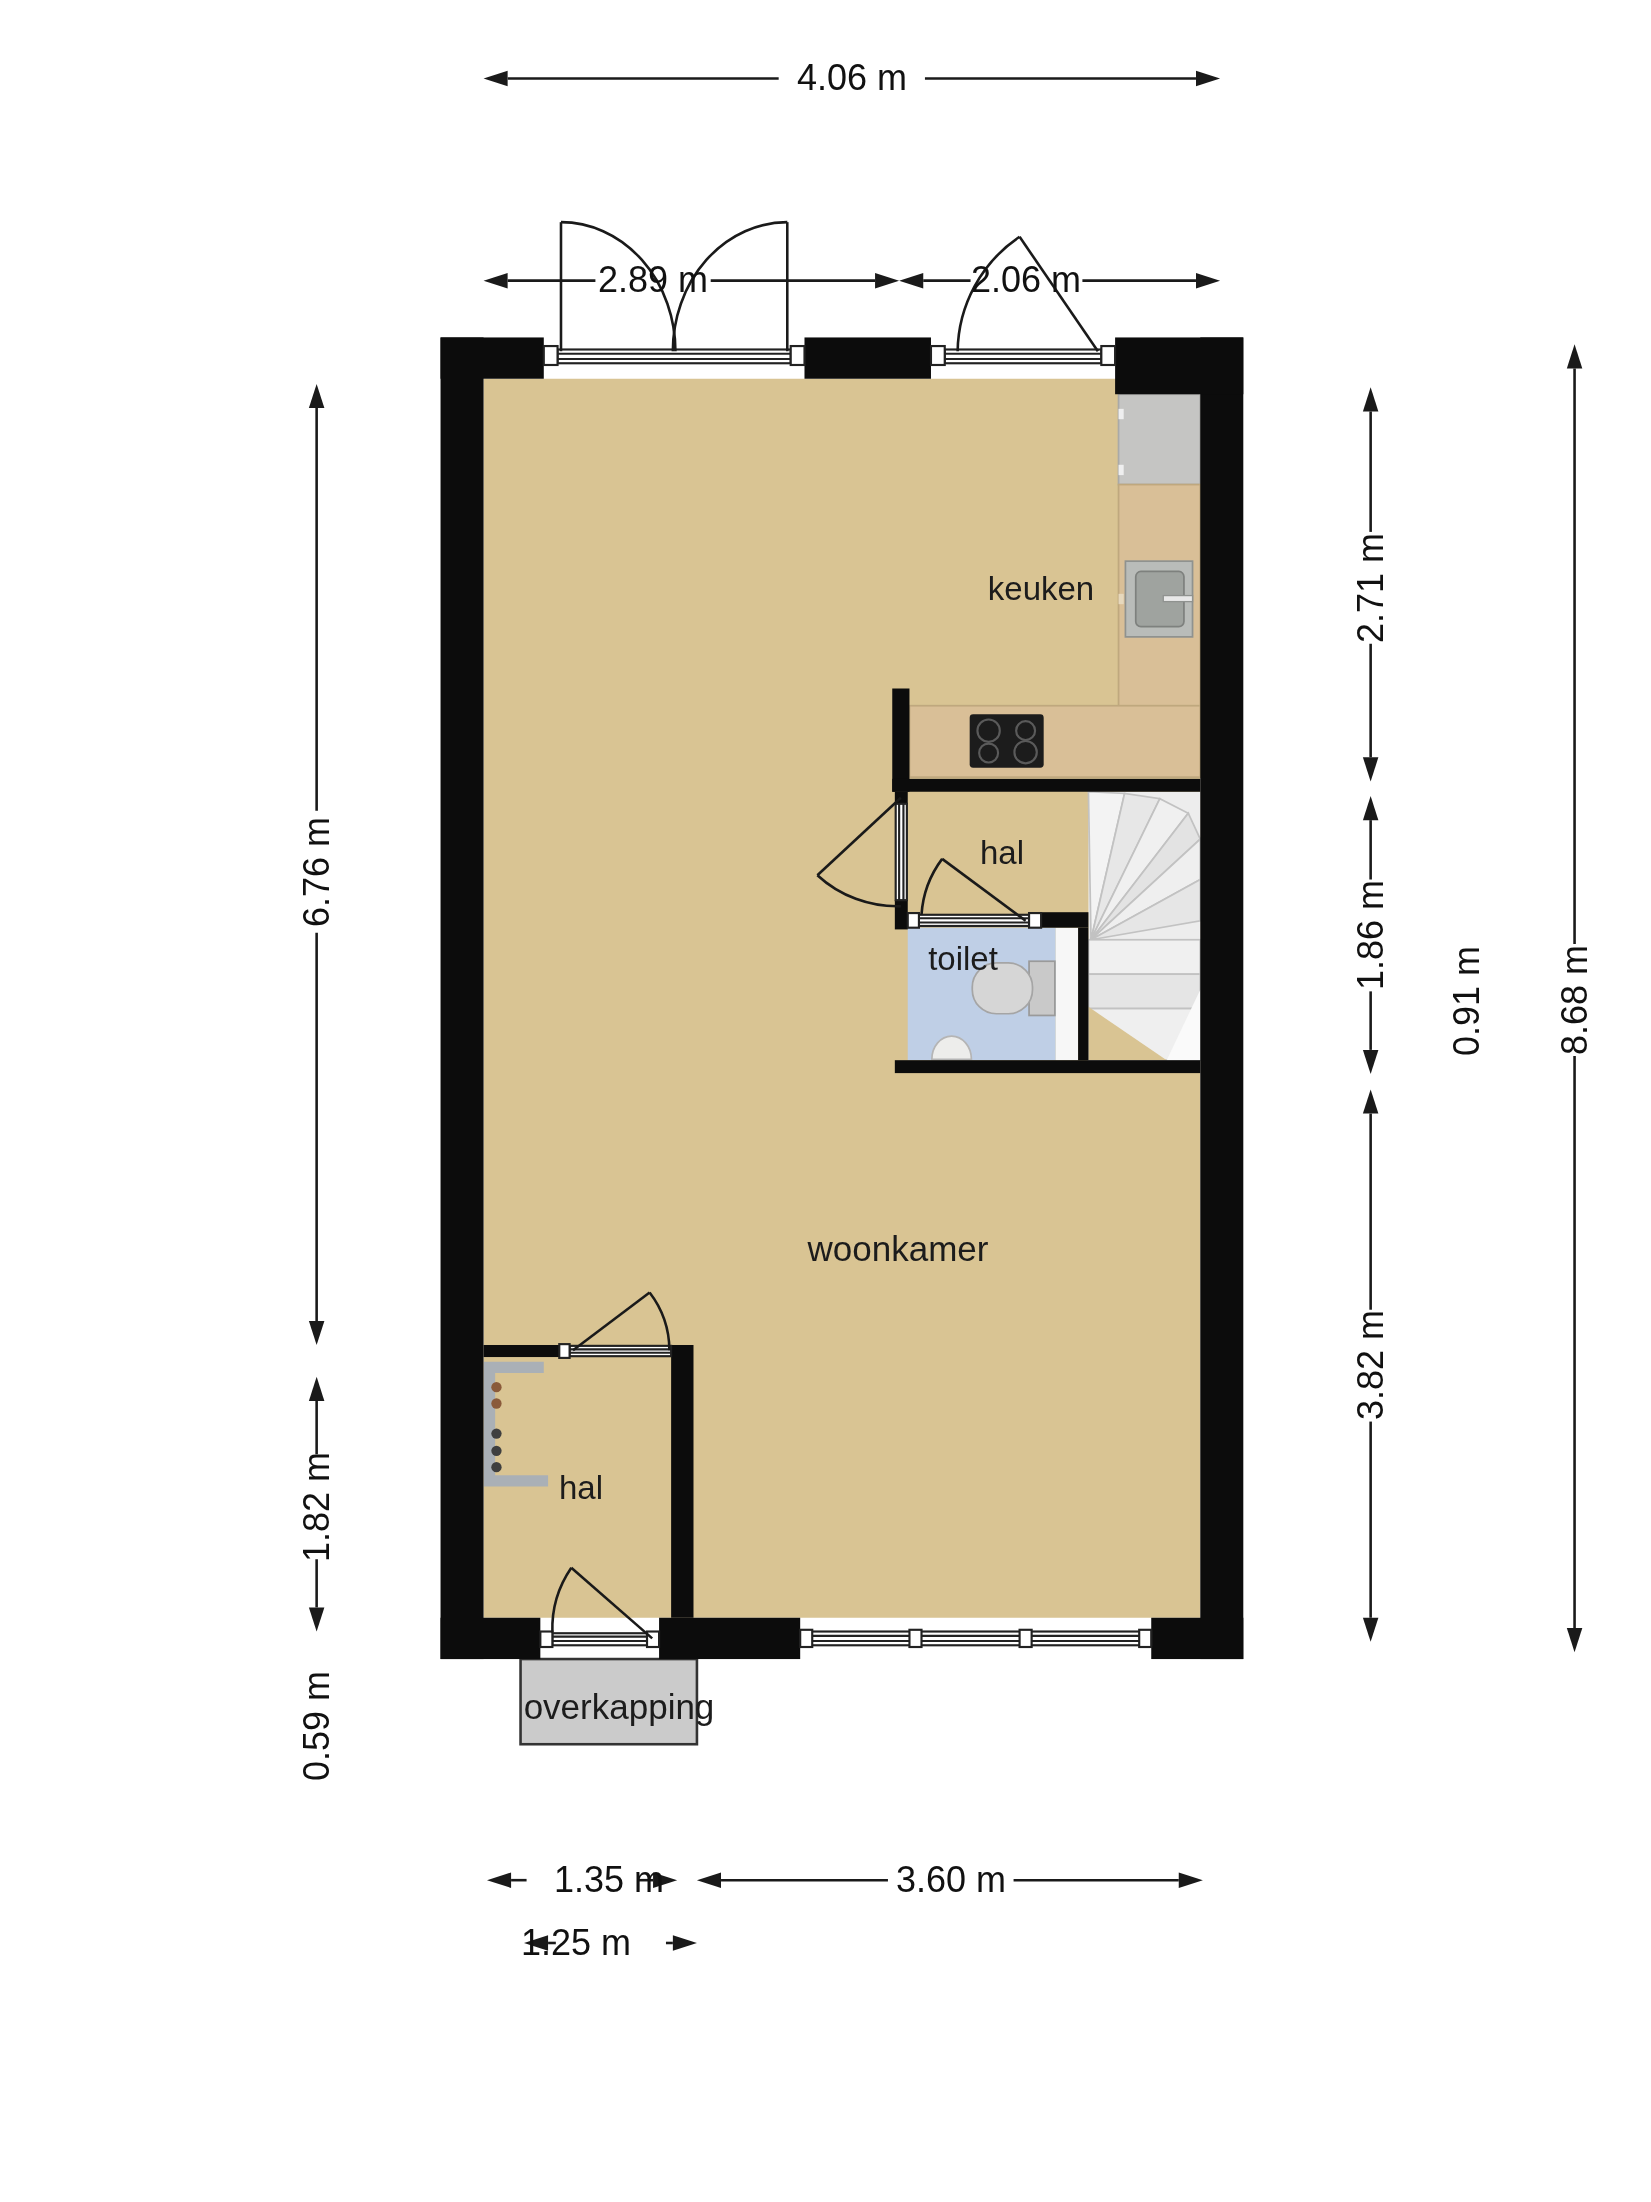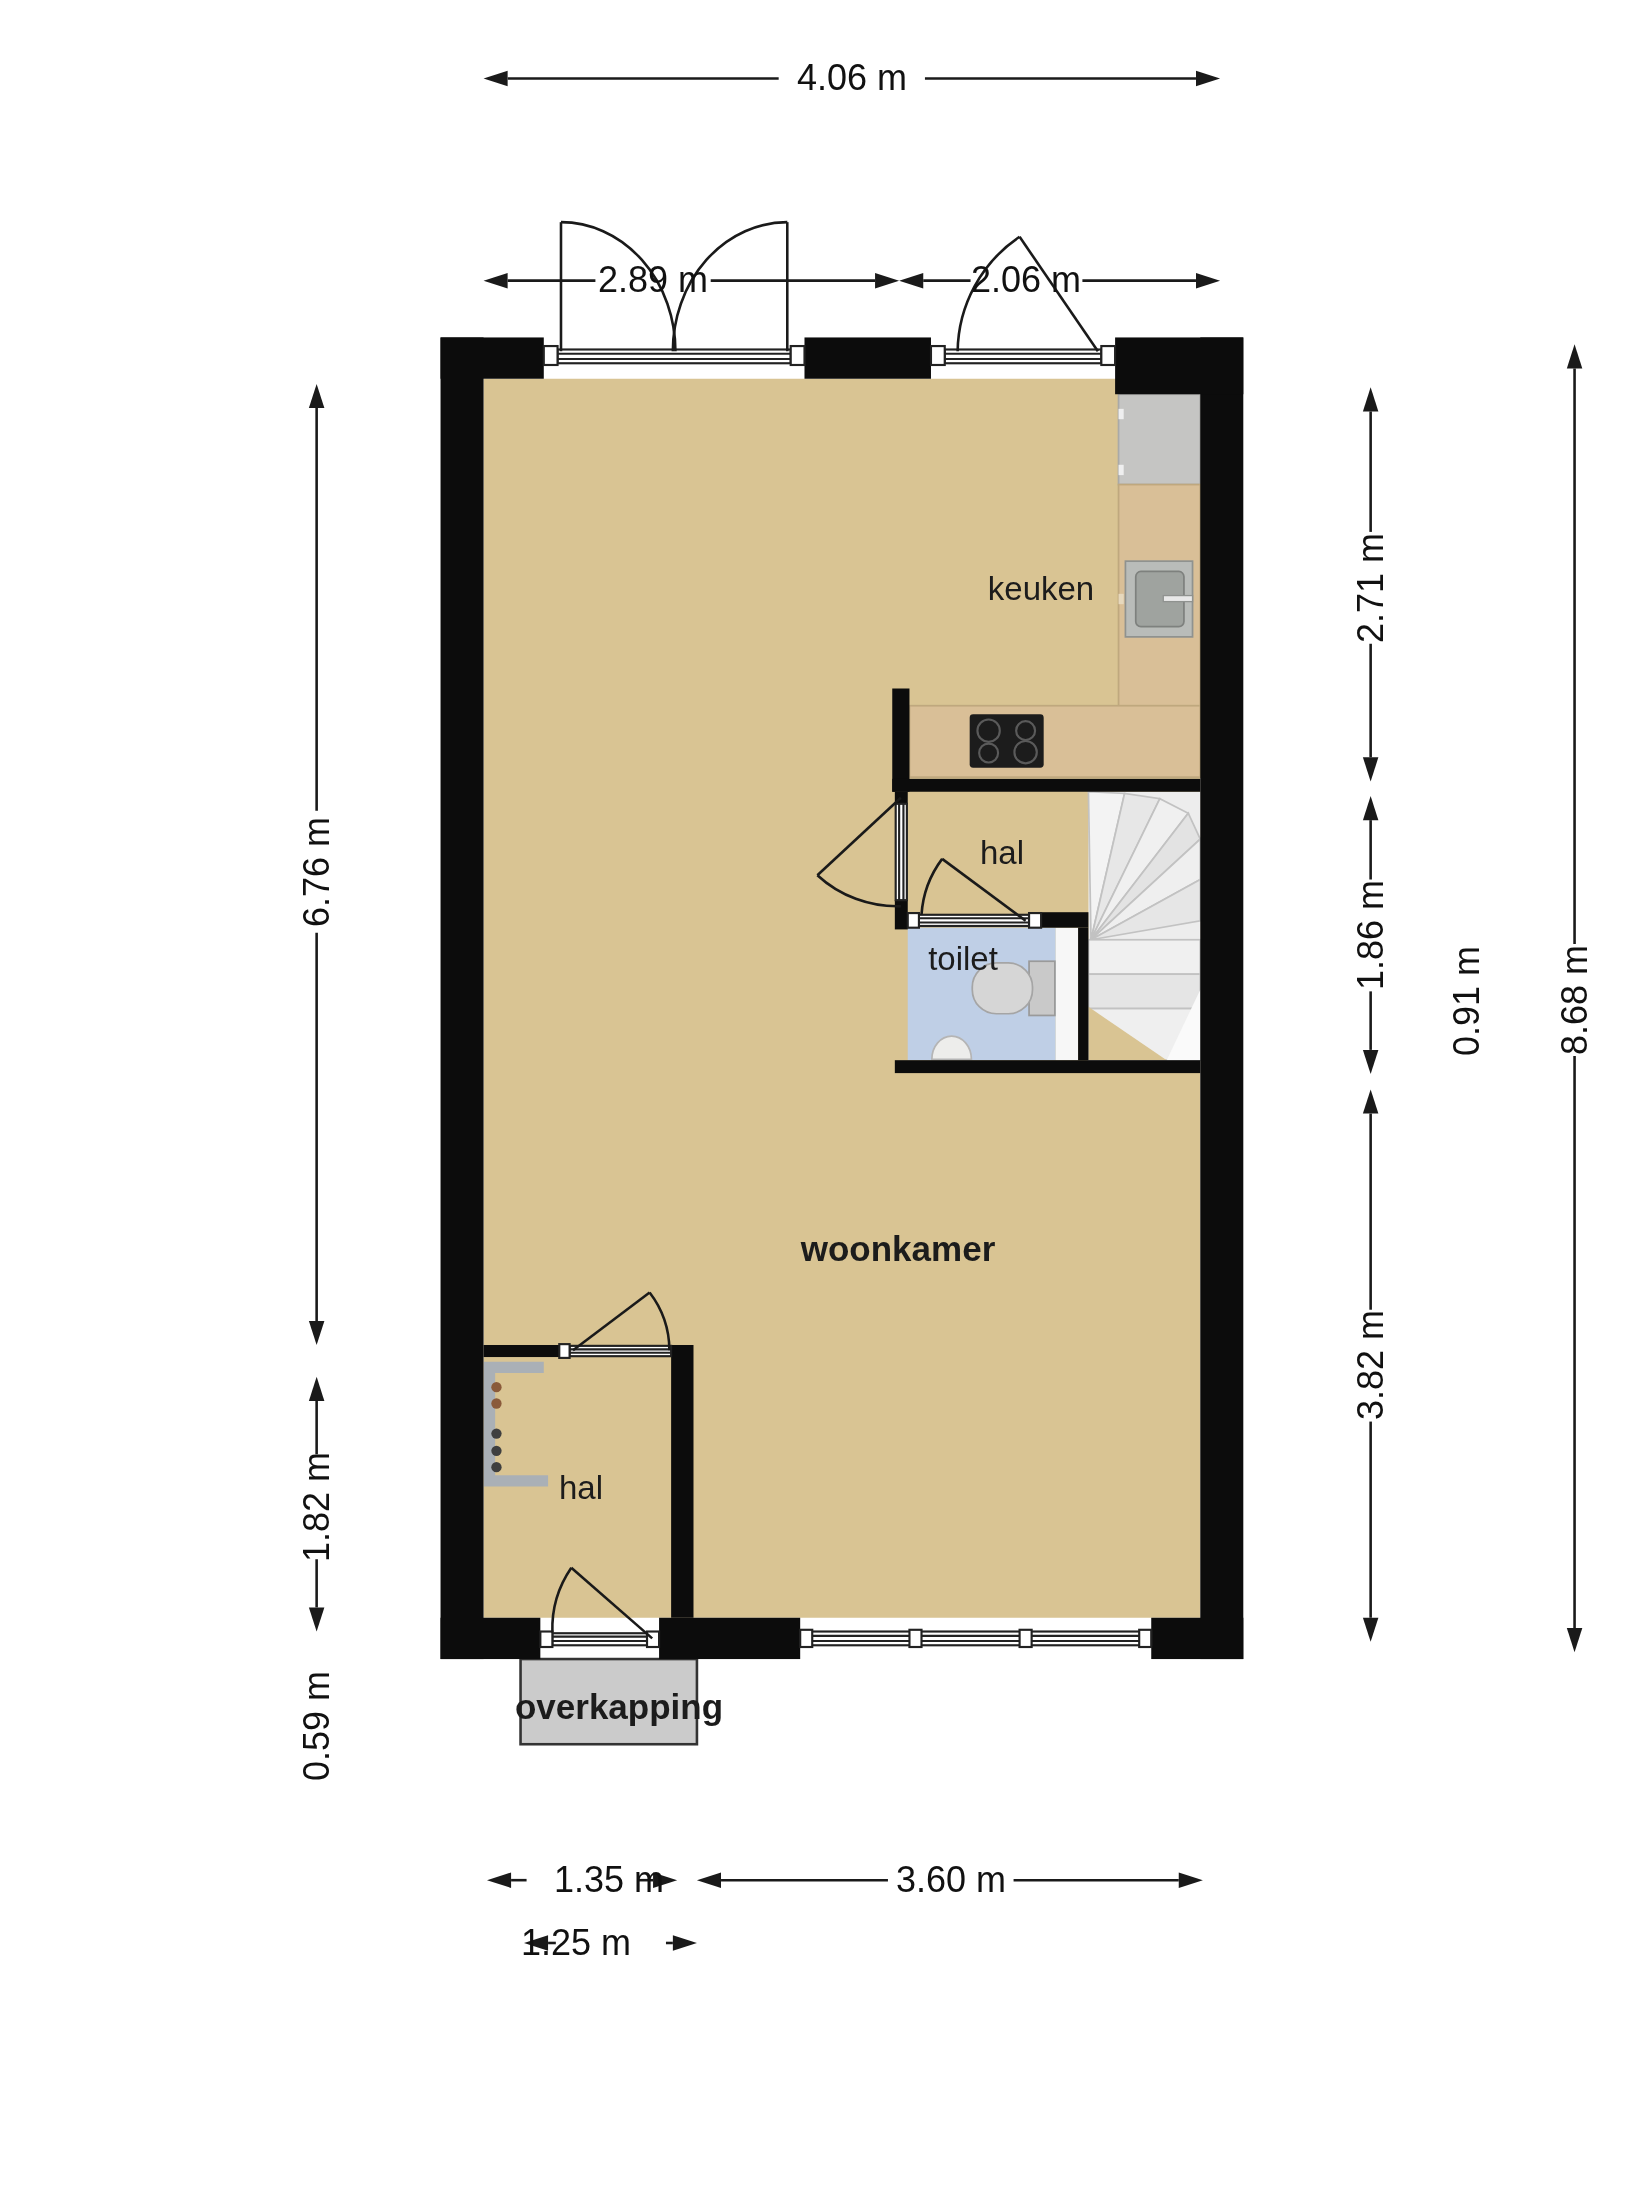--- a/index.html
+++ b/index.html
@@ -4,21 +4,21 @@
 <style>
   html,body{margin:0;padding:0;background:#ffffff;}
   #stage{position:relative;width:1652px;height:2203px;background:#ffffff;overflow:hidden;
          font-family:"Liberation Sans", sans-serif;}
   #plan-svg{position:absolute;left:0;top:0;}
   .lbl{position:absolute;transform:translate(-50%,-50%);color:#1c1c1c;font-size:33px;
        white-space:nowrap;line-height:1;}
   .dim{position:absolute;transform:translate(-50%,-50%);color:#111;font-size:36px;
        white-space:nowrap;line-height:1;}
   .dim.rot{transform:translate(-50%,-50%) rotate(-90deg);}
-  .big{font-size:35px;font-weight:bold;}
+  .big{font-size:35px;}
   #disclaimer{position:absolute;left:0;top:2020px;width:1652px;text-align:center;color:#0d0d0d;}
   #disclaimer .dline{display:block;margin:0 auto 10.3px auto;font-weight:700;font-size:49px;
        transform:scaleX(0.84);letter-spacing:-0.9px;line-height:1.15;}
 </style>
 </head>
 <body>
 
 <div id="stage">
 
 <svg id="plan-svg" width="1652" height="2203" viewBox="0 0 1920 2560">

